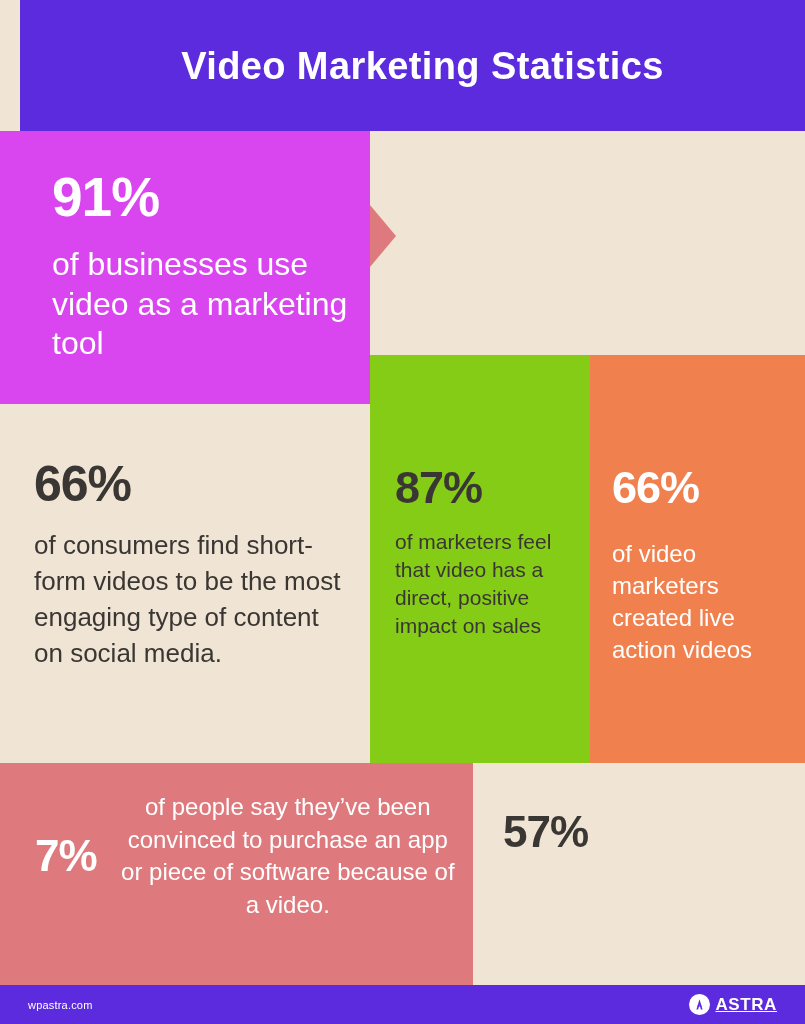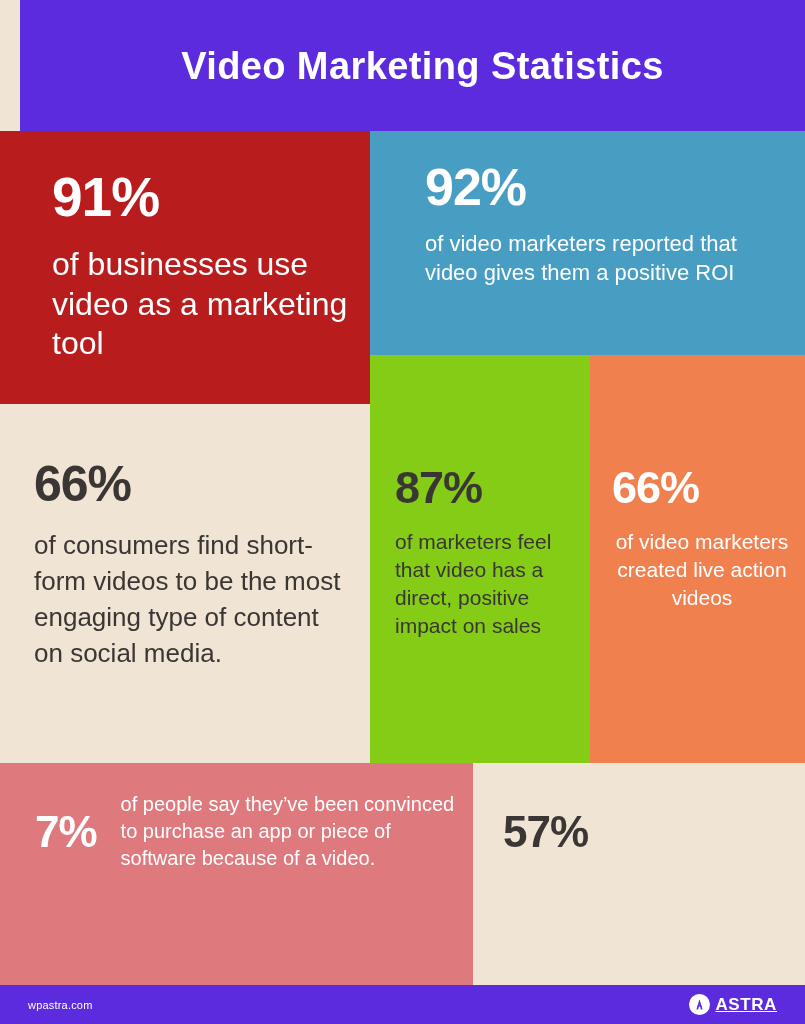--- a/index.html
+++ b/index.html
@@ -56,21 +56,21 @@
     position: absolute;
     width: 0; height: 0;
     border-top: 31px solid transparent;
     border-bottom: 31px solid transparent;
   }
 
   
   #panel-91 {
     left: 0; top: 131px;
     width: 370px; height: 273px;
-    background: #b91c1c;
+    background: #d946ef;
   }
   #panel-92 {
     left: 370px; top: 131px;
     width: 435px; height: 224px;
     background: #479EC2;
   }
 
   
   #panel-66a {
     left: 0; top: 404px;
@@ -170,27 +170,27 @@
   #panel-66a .stat-body { font-size: 26px; line-height: 1.38; margin-top: 19px; }
 
   
   #panel-87 .inner { position:absolute; left:25px; top:110px; width: 180px; }
   #panel-87 .stat-num  { font-size: 45px; }
   #panel-87 .stat-body { font-size: 21px; line-height: 1.34; margin-top: 18px; }
 
   
   #panel-66b .inner { position:absolute; left:22px; top:110px; width: 180px; }
   #panel-66b .stat-num  { font-size: 45px; }
-  #panel-66b .stat-body { font-size: 21px; line-height: 1.34; margin-top: 18px; text-align: center; }
+  #panel-66b .stat-body { font-size: 24px; line-height: 1.34; margin-top: 28px; }
 
   
   #panel-79 .inner { position:absolute; left:35px; top:28px; width: 420px;
                      display:flex; align-items:center; gap: 24px; }
   #panel-79 .stat-num  { font-size: 44px; flex: 0 0 auto; }
-  #panel-79 .stat-body { font-size: 20px; line-height: 1.36; flex: 1 1 auto; }
+  #panel-79 .stat-body { font-size: 24px; line-height: 1.36; flex: 1 1 auto; text-align: center; }
 
   
   #panel-57 .inner { position:absolute; left:30px; top:47px; width: 290px; }
   #panel-57 .stat-num  { font-size: 44px; }
   #panel-57 .stat-body { font-size: 20px; line-height: 1.34; margin-top: 16px; }
 </style>
 </head>
 <body>
 
 <div id="infographic">
@@ -203,26 +203,20 @@
 
   <div class="panel" id="panel-91">
     <div class="inner">
       <p class="stat-num light-text">91%</p>
       <p class="stat-body light-text">of businesses use video as a marketing tool</p>
     </div>
   </div>
 
   <div class="notch-right" style="left:370px; top:205px; border-left:26px solid #DE7A7E;"></div>
 
-  <div class="panel" id="panel-92">
-    <div class="inner">
-      <p class="stat-num light-text">92%</p>
-      <p class="stat-body light-text">of video marketers reported that video gives them a positive ROI</p>
-    </div>
-  </div>
 
   <div class="notch-down" style="left:450px; top:355px; border-top:27px solid #479EC2;"></div>
 
   <div class="panel" id="panel-66a">
     <div class="inner">
       <p class="stat-num dark-text">66%</p>
       <p class="stat-body dark-text">of consumers find short-form videos to be the most engaging type of content on social media.</p>
     </div>
   </div>
 

